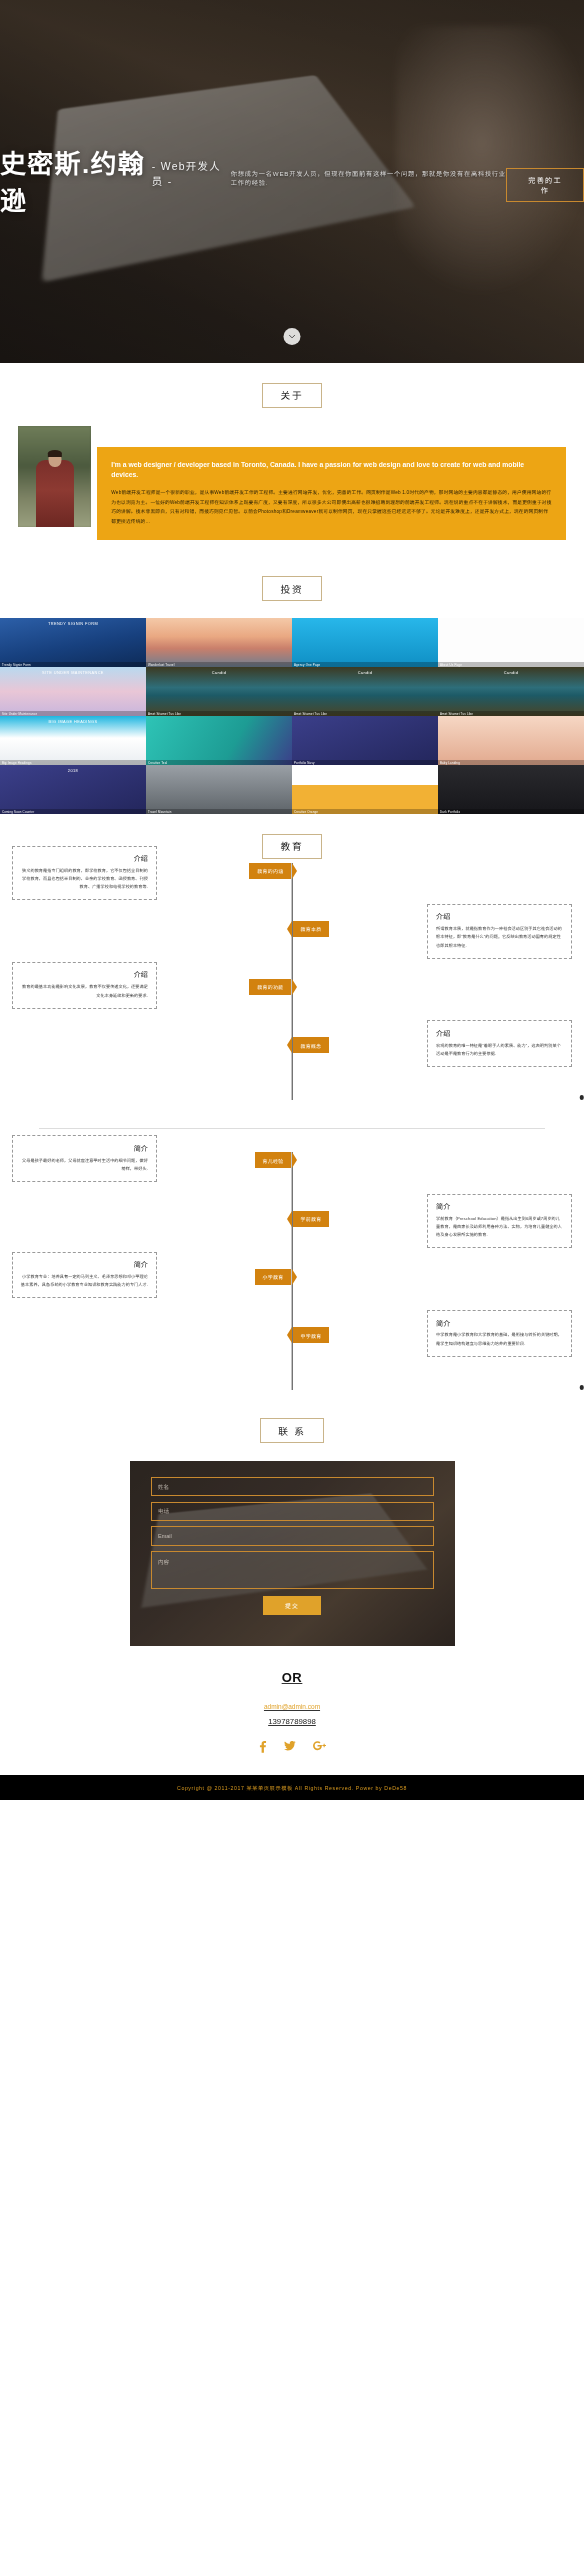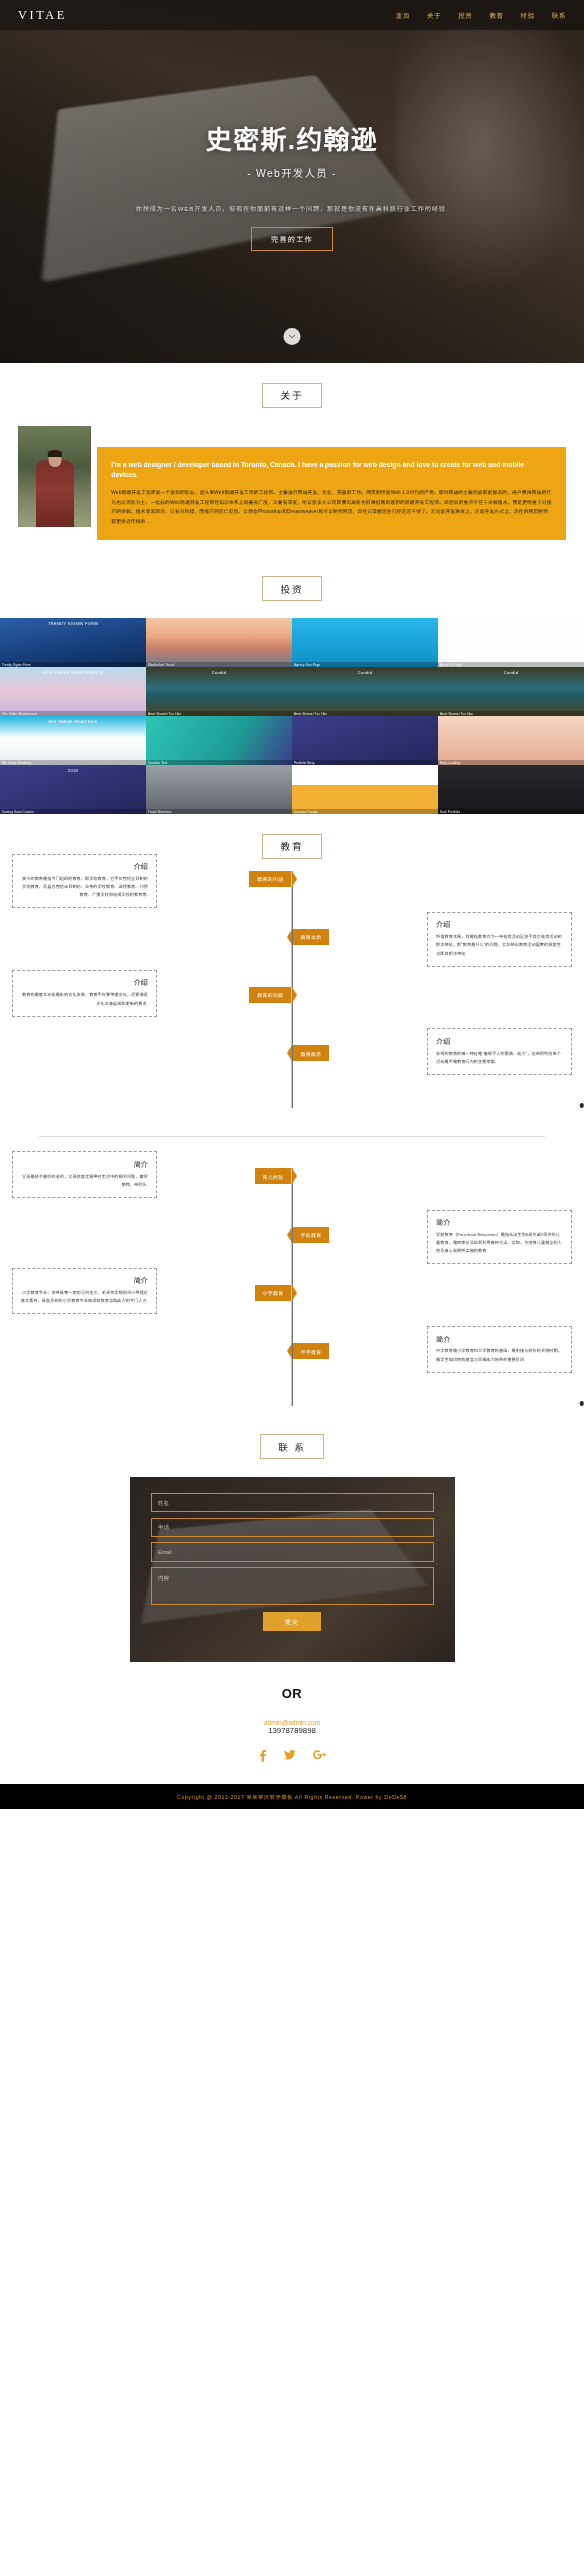--- a/index.html
+++ b/index.html
@@ -44,21 +44,21 @@
     font-family:"Liberation Serif","DejaVu Serif",serif;
   }
   .nav { display:flex; gap:17px; }
   .nav a {
     color:#e0ae55; font-size:6.5px; text-decoration:none; letter-spacing:0.6px;
     cursor:pointer; white-space:nowrap;
   }
   .nav a.active { color:#f0c070; }
   .hero-inner {
     position:relative; z-index:4; height:100%;
-    display:flex; flex-direction:column; align-items:center; justify-content:center;
+    display:flex; align-items:center; justify-content:center;
     padding-top:6.5px;
   }
   .hero-title {
     color:#fff; font-size:26px; font-weight:700; letter-spacing:1.3px;
     text-shadow:0 1.3px 6.5px rgba(0,0,0,.5); margin-bottom:9px;
   }
   .hero-sub {
     color:#f2f2f2; font-size:10.4px; letter-spacing:1.3px; margin-bottom:24px;
     text-shadow:0 0.6px 3.9px rgba(0,0,0,.55);
   }
@@ -139,21 +139,21 @@
   .p-white{ background:#fdfdfd; }
   .p-pink { background:linear-gradient(180deg,#b9d9ef 0%,#e9c6d6 50%,#c7b5dd 100%); }
   .p-teal { background:linear-gradient(120deg,#2ec4b6,#1d9c94 60%,#3b3f8a); }
   .p-navy { background:linear-gradient(160deg,#3b3f8a,#23265c); }
   .p-orange{background:linear-gradient(180deg,#fff 0%,#fff 40%,#f2b134 40%,#f2b134 100%);}
   .p-baby { background:linear-gradient(180deg,#f6d7c4,#e2a98e); }
   .p-gray { background:linear-gradient(180deg,#9aa0a6,#5d6368); }
   .p-cyan { background:linear-gradient(180deg,#1fb6e0 0%,#fff 45%,#e9edf1 100%); }
   
   .timeline-sec { padding:19.5px 0 6.5px; position:relative; }
-  .tl { position:relative; margin-top:12px; }
+  .tl { position:relative; margin-top:4px; }
   .tl-spine {
     position:absolute; left:50%; top:0; bottom:0; width:0.6px; background:#3a3a3a;
     transform:translateX(-0.3px);
   }
   .tl-spine-end {
     position:absolute; left:50%; transform:translate(-50%,0); width:4.5px; height:4.5px;
     border-radius:50%; background:#2a2a2a;
   }
   .tl-row { position:relative; min-height:53px; margin-bottom:5.2px; }
   .pill {
@@ -203,49 +203,38 @@
     color:#e8e2da; font-size:5.5px; padding:5.8px 6.5px; margin-bottom:5.2px;
     font-family:"Liberation Sans",sans-serif;
   }
   .field::placeholder{ color:#d6cfc6; opacity:.85; }
   textarea.field { height:38px; resize:none; }
   .submit {
     display:block; margin:6.5px auto 0; background:#e0a22a; color:#fff; border:none;
     padding:5.2px 22px; font-size:5.8px; letter-spacing:1.3px; cursor:pointer;
     font-family:"Liberation Sans",sans-serif;
   }
-  .or-block { text-align:center; padding:23.4px 0 18px; }
+  .or-block { text-align:center; padding:23.4px 0 18px;text-decoration:underline; }
   .or-text { font-size:13px; font-weight:700; color:#111; letter-spacing:0.6px; }
   .or-email { display:block; margin-top:18px; color:#e0a22a; font-size:6.5px; text-decoration:none; cursor:pointer;}
-  .or-phone { margin-top:0; font-size:7.8px; color:#222; }
+  .or-phone { margin-top:7px; font-size:7.8px; color:#222; }
   .socials { margin-top:15.6px; display:flex; justify-content:center; gap:17px; }
   .socials a { color:#e0a22a; text-decoration:none; cursor:pointer; display:inline-flex; }
   .footer {
     background:#000; color:#d99a1f; text-align:center; font-size:5.2px;
     padding:9px 0; letter-spacing:0.6px;
   }
 </style>
 </head>
 <body>
 
 <header class="hero">
   <div class="hero-bg"></div>
   <div class="hero-scrim"></div>
 
-  <div class="topbar">
-    <div class="logo">VITAE</div>
-    <nav class="nav" id="nav-root">
-        <a href="#" class="active">主页</a>
-        <a href="#" class="">关于</a>
-        <a href="#" class="">投资</a>
-        <a href="#" class="">教育</a>
-        <a href="#" class="">经验</a>
-        <a href="#" class="">联系</a>
-      </nav>
-  </div>
 
   <div class="hero-inner">
     <h1 class="hero-title">史密斯.约翰逊</h1>
     <div class="hero-sub">- Web开发人员 -</div>
     <div class="hero-desc">你想成为一名WEB开发人员，但现在你面前有这样一个问题，那就是你没有在高科技行业工作的经验.</div>
     <button class="hero-btn">完善的工作</button>
   </div>
 
   <div class="scroll-dot">
     <svg width="7.1" height="5.2" viewBox="0 0 11 8">

